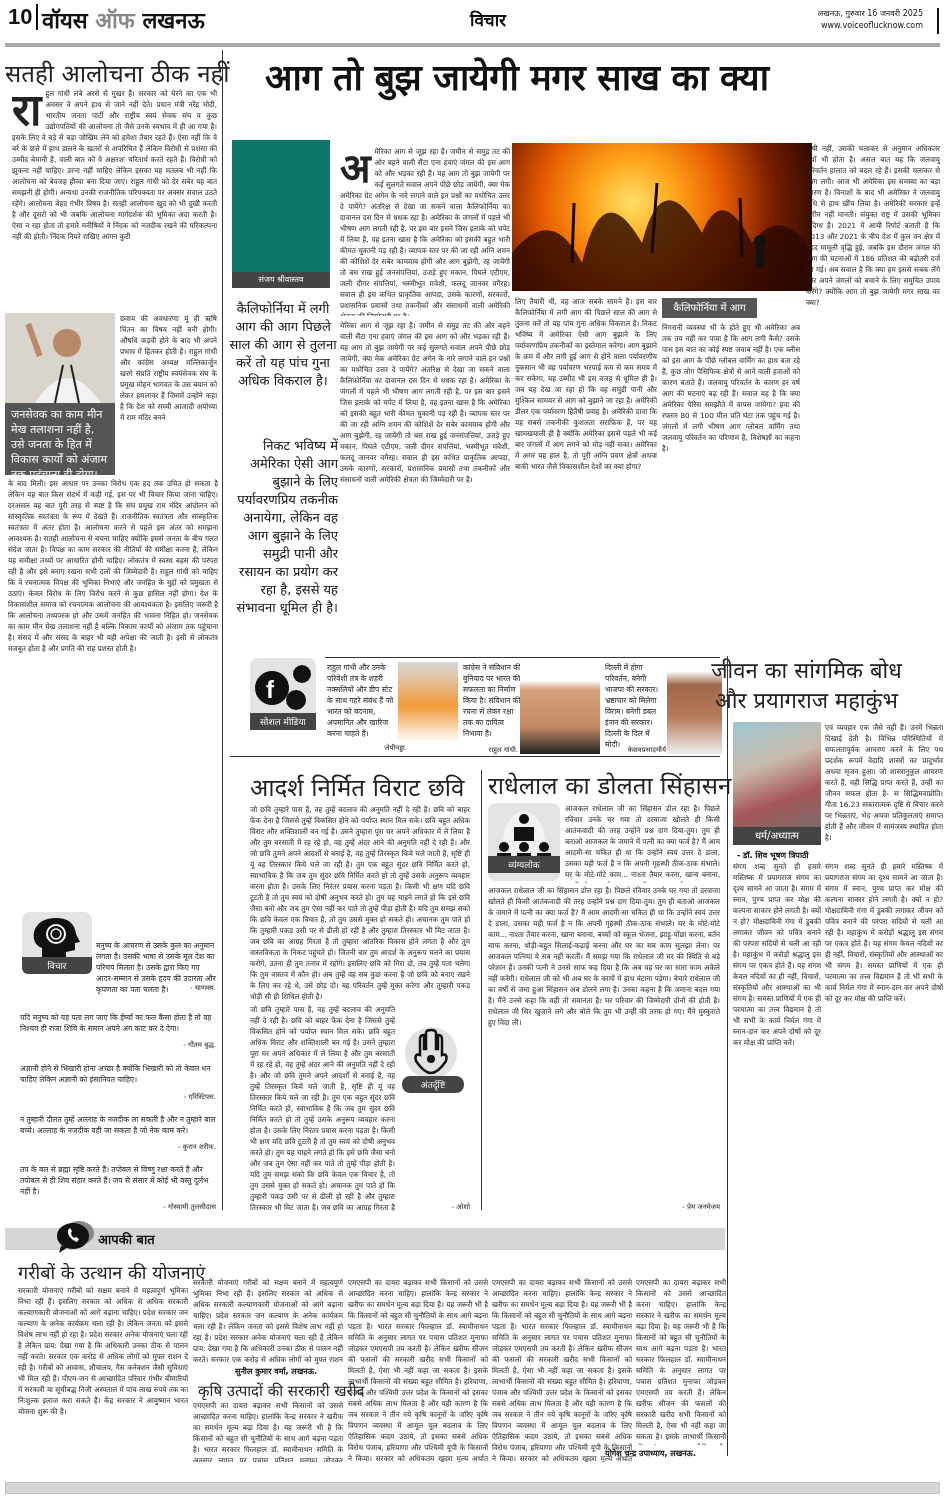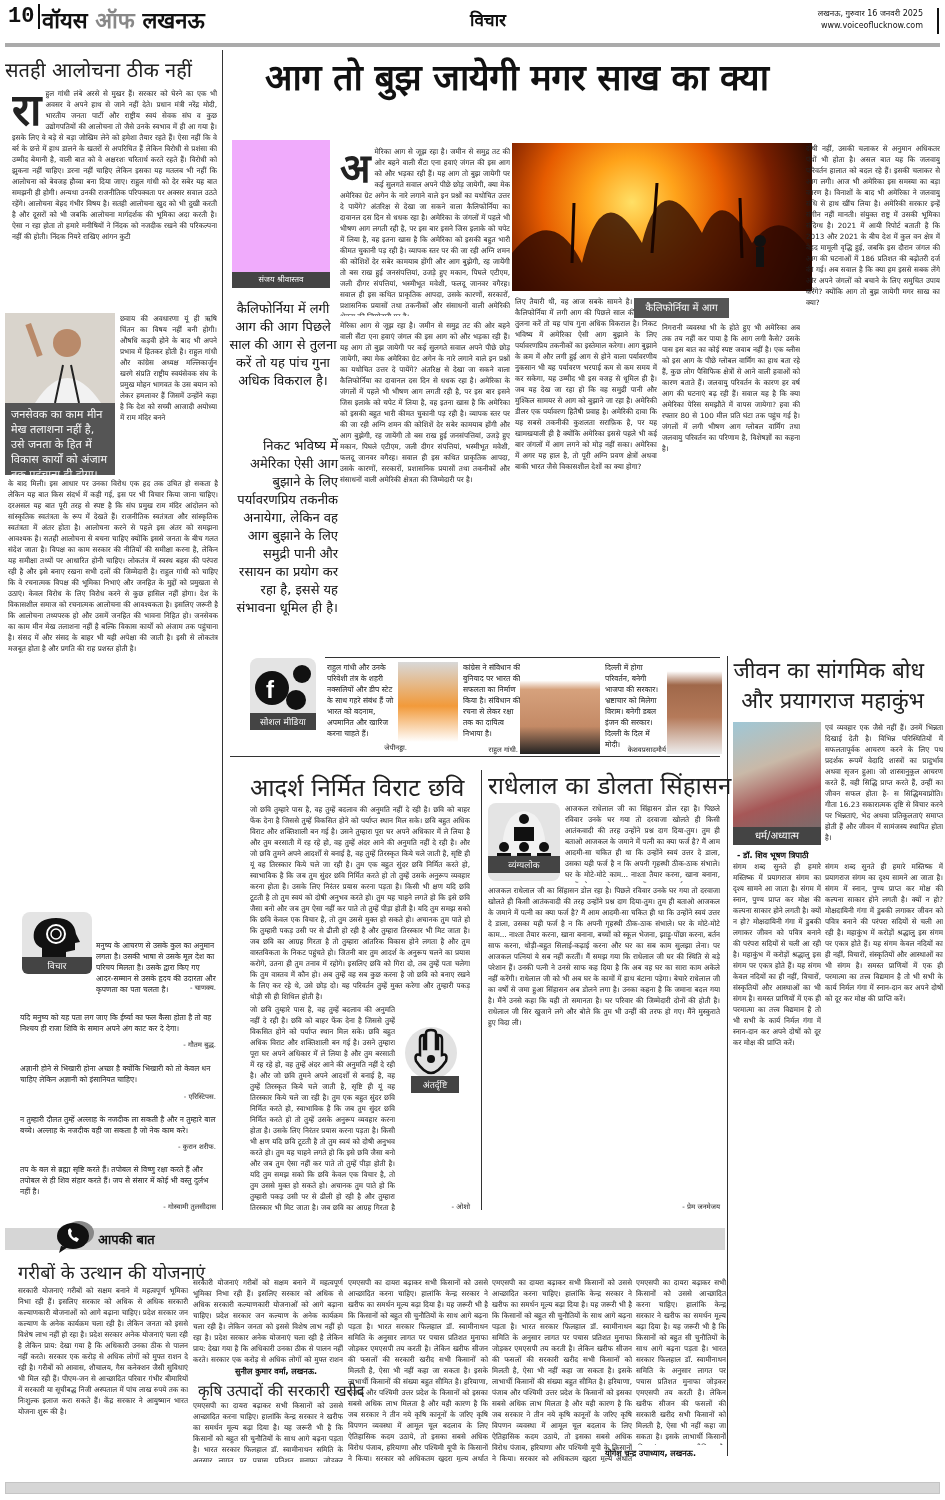--- a/index.html
+++ b/index.html
@@ -1,30 +1,30 @@
 <!DOCTYPE html>
 <html><head>
 <meta charset="utf-8">
 <style>
 *{box-sizing:border-box;margin:0;padding:0}
 body{width:945px;height:1500px;background:#fff;font-family:"DejaVu Sans",sans-serif;color:#111;position:relative;overflow:hidden}
 .abs{position:absolute}
 .masthead{left:0;top:0;width:945px;height:42px}
-.pagenum{left:8px;top:4px;font-size:22px;font-weight:bold;font-family:Liberation Mono, monospace;border-right:2px solid #111;padding-right:4px}
+.pagenum{left:8px;top:4px;font-size:22px;font-weight:bold;font-family:Liberation Sans, sans-serif;border-right:2px solid #111;padding-right:4px}
 .brand{left:42px;top:4px;font-size:22px;font-weight:bold}
 .brand .b1{color:#111}.brand .b2{color:#888}.brand .b3{color:#111}
 .section{left:470px;top:8px;font-size:17px;font-weight:bold}
 .dateline{right:22px;top:8px;font-size:8px;text-align:right;line-height:12px}
 .rule{left:5px;top:43px;width:935px;height:4px;background:#aaa}
 .vline{width:1px;background:#333}
 .hline{height:1px;background:#333}
 .text{font-size:7.2px;line-height:11px;color:#222;text-align:justify;overflow:hidden}
 .head1{font-size:26px;font-weight:normal;color:#222;white-space:nowrap}
 .bighead{left:265px;top:52px;font-size:36px;font-weight:900;letter-spacing:-0.5px;white-space:nowrap}
-.leftHead{left:5px;top:56px;font-size:20px;white-space:nowrap;color:#222}
+.leftHead{left:5px;top:56px;font-size:24px;white-space:nowrap;color:#222}
 .dropcap{font-size:44px;line-height:44px;font-weight:bold;float:left;margin-right:4px}
 .photo{overflow:hidden}
 .fire{background:radial-gradient(circle at 40% 40%,#ffe066 0%,#ffa31a 22%,#e65c00 45%,#7a1f00 70%,#1a0500 100%)}
 .rahul{background:linear-gradient(135deg,#ddd,#aaa 40%,#c7a98a 55%,#555)}
 .caption-box{background:#555;color:#fff;font-size:11px;line-height:15px;padding:4px 6px}
 .pullquote{font-size:13px;line-height:18px;text-align:center;color:#111}
 .label-dark{background:#444;color:#fff;font-size:9px;text-align:center;padding:2px 0}
 .iconbox{background:#e4e4e4;border-radius:8px}
 .quote{font-size:7.5px;line-height:11px;color:#222}
 .attr{font-size:7px;text-align:right;color:#222}
@@ -86,21 +86,21 @@
 <div class="abs attr" style="left:120px;top:1040px;width:96px">- गौतम बुद्ध.</div>
 <div class="abs quote" style="left:20px;top:1063px;width:196px;height:24px">अज्ञानी होने से भिखारी होना अच्छा है क्योंकि भिखारी को तो केवल धन चाहिए लेकिन अज्ञानी को इंसानियत चाहिए।</div>
 <div class="abs attr" style="left:120px;top:1092px;width:96px">- एरिस्टिपस.</div>
 <div class="abs quote" style="left:20px;top:1114px;width:196px;height:24px">न तुम्हारी दौलत तुम्हें अल्लाह के नजदीक ला सकती है और न तुम्हारे बाल बच्चे। अल्लाह के नजदीक वही जा सकता है जो नेक काम करे।</div>
 <div class="abs attr" style="left:120px;top:1142px;width:96px">- कुरान शरीफ.</div>
 <div class="abs quote" style="left:20px;top:1164px;width:196px;height:36px">तप के बल से ब्रह्मा सृष्टि करते हैं। तपोबल से विष्णु रक्षा करते हैं और तपोबल से ही शिव संहार करते हैं। जप से संसार में कोई भी वस्तु दुर्लभ नहीं है।</div>
 <div class="abs attr" style="left:120px;top:1202px;width:96px">- गोस्वामी तुलसीदास</div>
 
 <div class="abs bighead">आग तो बुझ जायेगी मगर साख का क्या</div>
 
-<div class="abs" style="left:232px;top:140px;width:98px;height:148px;background:#f0abfc">
+<div class="abs" style="left:232px;top:140px;width:98px;height:148px;background:#0f766e">
   <div class="abs" style="left:0;bottom:0;width:98px;height:16px;background:#444;color:#fff;font-size:8px;text-align:center;line-height:16px">संजय श्रीवास्तव</div>
 </div>
 
 <div class="abs text" style="left:340px;top:146px;width:170px;height:170px">
   <span class="dropcap" style="font-size:40px">अ</span>
   <span>मेरिका आग से जूझ रहा है। जमीन से समुद्र तट की ओर बहने वाली सैंटा एना हवाएं जंगल की इस आग को और भड़का रही हैं। यह आग तो बुझ जायेगी पर कई सुलगते सवाल अपने पीछे छोड़ जायेगी, क्या मेक अमेरिका ग्रेट अगेन के नारे लगाने वाले इन प्रश्नों का यथोचित उत्तर दे पायेंगे? अंतरिक्ष से देखा जा सकने वाला कैलिफोर्निया का दावानल दस दिन से धधक रहा है। अमेरिका के जंगलों में पहले भी भीषण आग लगती रही है, पर इस बार इसने जिस इलाके को चपेट में लिया है, वह इतना खास है कि अमेरिका को इसकी बहुत भारी कीमत चुकानी पड़ रही है। व्यापक स्तर पर की जा रही अग्नि शमन की कोशिशें देर सबेर कामयाब होंगी और आग बुझेगी, रह जायेंगी तो बस राख हुई जनसंपत्तियां, उजड़े हुए मकान, पिघले एटीएम, जली दीगर संपत्तियां, भस्मीभूत मवेशी, फलदू जानवर वगैरह। सवाल ही इस कथित प्राकृतिक आपदा, उसके कारणों, सरकारों, प्रशासनिक प्रयासों तथा तकनीकों और संसाधनों वाली अमेरिकी क्षेत्रता की जिम्मेदारी पर है।</span>
 </div>
 <div class="abs text" style="left:340px;top:320px;width:170px;height:310px">मेरिका आग से जूझ रहा है। जमीन से समुद्र तट की ओर बहने वाली सैंटा एना हवाएं जंगल की इस आग को और भड़का रही हैं। यह आग तो बुझ जायेगी पर कई सुलगते सवाल अपने पीछे छोड़ जायेगी, क्या मेक अमेरिका ग्रेट अगेन के नारे लगाने वाले इन प्रश्नों का यथोचित उत्तर दे पायेंगे? अंतरिक्ष से देखा जा सकने वाला कैलिफोर्निया का दावानल दस दिन से धधक रहा है। अमेरिका के जंगलों में पहले भी भीषण आग लगती रही है, पर इस बार इसने जिस इलाके को चपेट में लिया है, वह इतना खास है कि अमेरिका को इसकी बहुत भारी कीमत चुकानी पड़ रही है। व्यापक स्तर पर की जा रही अग्नि शमन की कोशिशें देर सबेर कामयाब होंगी और आग बुझेगी, रह जायेंगी तो बस राख हुई जनसंपत्तियां, उजड़े हुए मकान, पिघले एटीएम, जली दीगर संपत्तियां, भस्मीभूत मवेशी, फलदू जानवर वगैरह। सवाल ही इस कथित प्राकृतिक आपदा, उसके कारणों, सरकारों, प्रशासनिक प्रयासों तथा तकनीकों और संसाधनों वाली अमेरिकी क्षेत्रता की जिम्मेदारी पर है।</div>
 
 <div class="abs pullquote" style="left:228px;top:300px;width:110px;height:135px;text-align:center">कैलिफोर्निया में लगी आग की आग पिछले साल की आग से तुलना करें तो यह पांच गुना अधिक विकराल है।</div>
@@ -109,21 +109,21 @@
 <div class="abs photo fire" style="left:512px;top:143px;width:300px;height:148px">
   <svg width="300" height="148">
     <path d="M0 148 L0 110 Q40 60 70 120 Q90 30 130 100 Q150 20 190 90 Q210 40 240 100 Q270 60 300 110 L300 148 Z" fill="#2a0800" opacity="0.8"></path>
     <path d="M60 120 L62 60 M140 110 L145 40 M230 115 L228 55" stroke="#1a0500" stroke-width="3"></path>
     <circle cx="248" cy="98" r="6" fill="#111"></circle>
     <rect x="244" y="104" width="8" height="20" fill="#111"></rect>
   </svg>
 </div>
 
 <div class="abs text" style="left:515px;top:296px;width:142px;height:336px">लिए तैयारी थी, वह आज सबके सामने है। इस बार कैलिफोर्निया में लगी आग की पिछले साल की आग से तुलना करें तो यह पांच गुना अधिक विकराल है। निकट भविष्य में अमेरिका ऐसी आग बुझाने के लिए पर्यावरणप्रिय तकनीकों का इस्तेमाल करेगा। आग बुझाने के क्रम में और लगी हुई आग से होने वाला पर्यावरणीय नुकसान भी यह पर्यावरण भरपाई कम से कम समय में कर सकेगा, यह उम्मीद भी इस वजह से धूमिल ही है। जब यह देख जा रहा हो कि वह समुद्री पानी और मुश्किल सामयर से आग को बुझाने जा रहा है। अमेरिकी डीलर एक पर्यावरण हितैषी प्रवाह है। अमेरिकी दावा कि यह सबसे तकनीकी कुशलता सराफ़िक है, पर यह खामखयाली ही है क्योंकि अमेरिका इससे पहले भी कई बार जंगलों में आग लगने को मोड़ नहीं सका। अमेरिका में अगर यह हाल है, तो पूरी अग्नि प्रवण क्षेत्रों अथवा बाकी भारत जैसे विकासशील देशों का क्या होगा?</div>
-<div class="abs" style="left:634px;top:298px;width:95px;height:20px;background:#555;color:#fff;font-size:10px;text-align:center;line-height:20px">कैलिफोर्निया में आग</div>
+<div class="abs" style="left:662px;top:298px;width:95px;height:20px;background:#555;color:#fff;font-size:10px;text-align:center;line-height:20px">कैलिफोर्निया में आग</div>
 <div class="abs text" style="left:662px;top:322px;width:138px;height:310px">निगरानी व्यवस्था भी के होते हुए भी अमेरिका अब तक तय नहीं कर पाया है कि आग लगी कैसे? उसके पास इस बात का कोई स्पष्ट जवाब नहीं है। एक ब्लीस को इस आग के पीछे ग्लोबल वार्मिंग का हाथ बता रहे हैं, कुछ लोग पैसिफिक क्षेत्रों से आने वाली हवाओं को कारण बताते हैं। जलवायु परिवर्तन के कारण हर वर्ष आग की घटनाएं बढ़ रही हैं। सवाल यह है कि क्या अमेरिका पेरिस समझौते में वापस जायेगा? हवा की रफ्तार 80 से 100 मील प्रति घंटा तक पहुंच गई है। जंगलों में लगी भीषण आग ग्लोबल वार्मिंग तथा जलवायु परिवर्तन का परिणाम है, विशेषज्ञों का कहना है।</div>
 <div class="abs text" style="left:806px;top:143px;width:134px;height:489px">दोषी नहीं, उसकी चलाकर से अनुमान अधिकतर पंथों भी होता है। असल बात यह कि जलवायु परिवर्तन हालात को बदल रहे हैं। इसकी चलाकर से आग लगी। आज भी अमेरिका इस समस्या का बड़ा कारण है। विनाशों के बाद भी अमेरिका ने जलवायु संधि से हाथ खींच लिया है। अमेरिकी सरकार इन्हें संगीन नहीं मानती। संयुक्त राष्ट्र में उसकी भूमिका संदिग्ध है। 2021 में आयी रिपोर्ट बताती है कि 2013 और 2021 के बीच देश में कुल वन क्षेत्र में बेहद मामूली वृद्धि हुई, जबकि इस दौरान जंगल की आग की घटनाओं में 186 प्रतिशत की बढ़ोतरी दर्ज की गई। अब सवाल है कि क्या हम इससे सबक लेंगे और अपने जंगलों को बचाने के लिए समुचित उपाय करेंगे? क्योंकि आग तो बुझ जायेगी मगर साख का क्या?</div>
 
 <div class="abs hline" style="left:325px;top:657px;width:395px"></div>
 <div class="abs hline" style="left:230px;top:756px;width:490px"></div>
 <div class="abs iconbox" style="left:250px;top:658px;width:66px;height:72px">
   <svg width="66" height="56">
     <circle cx="22" cy="30" r="17" fill="#111"></circle>
     <text x="16" y="40" fill="#fff" font-size="24" font-weight="bold" font-family="Liberation Sans, sans-serif">f</text>
     <circle cx="52" cy="16" r="9" fill="#111"></circle>
@@ -134,21 +134,21 @@
 <div class="abs quote" style="left:327px;top:662px;width:70px;height:88px">राहुल गांधी और उनके परिवेशी तंत्र के शहरी नक्सलियों और डीप स्टेट के साथ गहरे संबंध हैं जो भारत को बदनाम, अपमानित और खारिज करना चाहते हैं।</div>
 <div class="abs attr" style="left:347px;top:743px;width:60px">जेपीनड्डा.</div>
 <div class="abs" style="left:398px;top:662px;width:60px;height:80px;background:linear-gradient(#d8d8d8,#f29a3a 55%,#fff)"></div>
 <div class="abs quote" style="left:463px;top:662px;width:60px;height:80px">कांग्रेस ने संविधान की बुनियाद पर भारत की सफलता का निर्माण किया है। संविधान की रचना से लेकर रक्षा तक का दायित्व निभाया है।</div>
 <div class="abs attr" style="left:460px;top:745px;width:58px">राहुल गांधी.</div>
 <div class="abs" style="left:520px;top:662px;width:80px;height:92px;background:linear-gradient(#fff 20%,#d6a17c 30%,#c48a66 70%,#222)"></div>
 <div class="abs quote" style="left:605px;top:662px;width:62px;height:80px">दिल्ली में होगा परिवर्तन, बनेगी भाजपा की सरकार। भ्रष्टाचार को मिलेगा विराम। बनेगी डबल इंजन की सरकार। दिल्ली के दिल में मोदी।</div>
 <div class="abs attr" style="left:600px;top:745px;width:66px">केशवप्रसादमौर्य</div>
 <div class="abs" style="left:667px;top:662px;width:55px;height:92px;background:linear-gradient(#fff 10%,#a0684a 25%,#b57a5a 60%,#eee)"></div>
 
-<div class="abs" style="left:719px;top:656px;width:205px;font-size:22px;line-height:30px;text-align:right;color:#222">
+<div class="abs" style="left:704px;top:656px;width:205px;font-size:22px;line-height:30px;text-align:center;color:#222">
   <div>जीवन का सांगमिक बोध</div>
   <div>और प्रयागराज महाकुंभ</div>
 </div>
 <div class="abs" style="left:733px;top:722px;width:88px;height:105px;background:linear-gradient(160deg,#9fc7d6,#c9b9a8 40%,#a65757 70%,#7b6b6b)"></div>
 <div class="abs label-dark" style="left:733px;top:827px;width:88px;height:18px;font-size:10px;line-height:14px">धर्म/अध्यात्म</div>
 <div class="abs text" style="left:825px;top:722px;width:118px;height:138px">एवं व्यवहार एक जैसे नहीं हैं। उनमें भिन्नता दिखाई देती है। विभिन्न परिस्थितियों में सफलतापूर्वक आचरण करने के लिए पथ प्रदर्शक रूपमें वेदादि शास्त्रों का प्रादुर्भाव अथवा सृजन हुआ। जो शास्त्रानुकूल आचरण करते हैं, वही सिद्धि प्राप्त करते हैं, उन्हीं का जीवन सफल होता है- स सिद्धिमवाप्नोति। गीता 16.23 सकारात्मक दृष्टि से विचार करने पर भिन्नताएं, भेद अथवा प्रतिकूलताएं समाप्त होती हैं और जीवन में सामंजस्य स्थापित होता है।</div>
 <div class="abs bold" style="left:737px;top:849px;font-size:8px">- डॉ. शिव भूषण त्रिपाठी</div>
 <div class="abs text" style="left:733px;top:861px;width:88px;height:590px">संगम शब्द सुनते ही हमारे मस्तिष्क में प्रयागराज संगम का दृश्य सामने आ जाता है। संगम में स्नान, पुण्य प्राप्त कर मोक्ष की कल्पना साकार होने लगती है। क्यों न हो? मोक्षदायिनी गंगा में डुबकी लगाकर जीवन को पवित्र बनाने की परंपरा सदियों से चली आ रही है। महाकुंभ में करोड़ों श्रद्धालु इस संगम पर एकत्र होते हैं। यह संगम केवल नदियों का ही नहीं, विचारों, संस्कृतियों और आस्थाओं का भी संगम है। समस्त प्राणियों में एक ही परमात्मा का तत्त्व विद्यमान है तो भी सभी के कार्य निर्मल गंगा में स्नान-दान कर अपने दोषों को दूर कर मोक्ष की प्राप्ति करें।</div>
 <div class="abs text" style="left:825px;top:861px;width:118px;height:590px">संगम शब्द सुनते ही हमारे मस्तिष्क में प्रयागराज संगम का दृश्य सामने आ जाता है। संगम में स्नान, पुण्य प्राप्त कर मोक्ष की कल्पना साकार होने लगती है। क्यों न हो? मोक्षदायिनी गंगा में डुबकी लगाकर जीवन को पवित्र बनाने की परंपरा सदियों से चली आ रही है। महाकुंभ में करोड़ों श्रद्धालु इस संगम पर एकत्र होते हैं। यह संगम केवल नदियों का ही नहीं, विचारों, संस्कृतियों और आस्थाओं का भी संगम है। समस्त प्राणियों में एक ही परमात्मा का तत्त्व विद्यमान है तो भी सभी के कार्य निर्मल गंगा में स्नान-दान कर अपने दोषों को दूर कर मोक्ष की प्राप्ति करें।</div>
 <div class="abs vline" style="left:727px;top:656px;height:800px"></div>
@@ -156,21 +156,21 @@
 <div class="abs head1" style="left:250px;top:770px;font-size:24px">आदर्श निर्मित विराट छवि</div>
 <div class="abs text" style="left:250px;top:804px;width:220px;height:200px">जो छवि तुम्हारे पास है, वह तुम्हें बदलाव की अनुमति नहीं दे रही है। छवि को बाहर फेंक देना है जिससे तुम्हें विकसित होने को पर्याप्त स्थान मिल सके। छवि बहुत अधिक विराट और शक्तिशाली बन गई है। उसने तुम्हारा पूरा घर अपने अधिकार में ले लिया है और तुम बरसाती में रह रहे हो, वह तुम्हें अंदर आने की अनुमति नहीं दे रही है। और जो छवि तुमने अपने आदर्शों से बनाई है, वह तुम्हें तिरस्कृत किये चले जाती है, सृष्टि ही यूं वह तिरस्कार किये चले जा रही है। तुम एक बहुत सुंदर छवि निर्मित करते हो, स्वाभाविक है कि जब तुम सुंदर छवि निर्मित करते हो तो तुम्हें उसके अनुरूप व्यवहार करना होता है। उसके लिए निरंतर प्रयास करना पड़ता है। किसी भी क्षण यदि छवि टूटती है तो तुम स्वयं को दोषी अनुभव करते हो। तुम यह चाहने लगते हो कि इसे छवि जैसा बनो और जब तुम ऐसा नहीं कर पाते तो तुम्हें पीड़ा होती है। यदि तुम समझ सको कि छवि केवल एक विचार है, तो तुम उससे मुक्त हो सकते हो। अचानक तुम पाते हो कि तुम्हारी पकड़ उसी पर से ढीली हो रही है और तुम्हारा तिरस्कार भी मिट जाता है। जब छवि का आग्रह गिरता है तो तुम्हारा आंतरिक विकास होने लगता है और तुम वास्तविकता के निकट पहुंचते हो। जितनी बार तुम आदर्श के अनुरूप चलने का प्रयास करोगे, उतना ही तुम तनाव में रहोगे। इसलिए छवि को गिरा दो, तब तुम्हें पता चलेगा कि तुम वास्तव में कौन हो। अब तुम्हें वह सब कुछ करना है जो छवि को बनाए रखने के लिए कर रहे थे, उसे छोड़ दो। यह परिवर्तन तुम्हें मुक्त करेगा और तुम्हारी पकड़ थोड़ी सी ही शिथिल होती है।</div>
 <div class="abs text" style="left:250px;top:1004px;width:145px;height:210px">जो छवि तुम्हारे पास है, वह तुम्हें बदलाव की अनुमति नहीं दे रही है। छवि को बाहर फेंक देना है जिससे तुम्हें विकसित होने को पर्याप्त स्थान मिल सके। छवि बहुत अधिक विराट और शक्तिशाली बन गई है। उसने तुम्हारा पूरा घर अपने अधिकार में ले लिया है और तुम बरसाती में रह रहे हो, वह तुम्हें अंदर आने की अनुमति नहीं दे रही है। और जो छवि तुमने अपने आदर्शों से बनाई है, वह तुम्हें तिरस्कृत किये चले जाती है, सृष्टि ही यूं वह तिरस्कार किये चले जा रही है। तुम एक बहुत सुंदर छवि निर्मित करते हो, स्वाभाविक है कि जब तुम सुंदर छवि निर्मित करते हो तो तुम्हें उसके अनुरूप व्यवहार करना होता है। उसके लिए निरंतर प्रयास करना पड़ता है। किसी भी क्षण यदि छवि टूटती है तो तुम स्वयं को दोषी अनुभव करते हो। तुम यह चाहने लगते हो कि इसे छवि जैसा बनो और जब तुम ऐसा नहीं कर पाते तो तुम्हें पीड़ा होती है। यदि तुम समझ सको कि छवि केवल एक विचार है, तो तुम उससे मुक्त हो सकते हो। अचानक तुम पाते हो कि तुम्हारी पकड़ उसी पर से ढीली हो रही है और तुम्हारा तिरस्कार भी मिट जाता है। जब छवि का आग्रह गिरता है तो तुम्हारा आंतरिक विकास होने लगता है और तुम वास्तविकता के निकट पहुंचते हो। जितनी बार तुम आदर्श के अनुरूप चलने का प्रयास करोगे, उतना ही तुम तनाव में रहोगे। इसलिए छवि को गिरा दो, तब तुम्हें पता चलेगा कि तुम वास्तव में कौन हो। अब तुम्हें वह सब कुछ करना है जो छवि को बनाए रखने के लिए कर रहे थे, उसे छोड़ दो। यह परिवर्तन तुम्हें मुक्त करेगा और तुम्हारी पकड़ थोड़ी सी ही शिथिल होती है।</div>
 <div class="abs text" style="left:395px;top:1000px;width:80px;height:10px"></div>
 <div class="abs" style="left:398px;top:1025px;width:66px;height:68px">
   <svg width="66" height="54">
     <circle cx="33" cy="28" r="26" fill="#e2e2e2"></circle>
     <path d="M22 30 L22 14 Q22 10 26 10 L26 24 L28 24 L28 8 Q28 5 33 5 Q38 5 38 8 L38 24 L40 24 L40 10 Q44 10 44 14 L44 30 Q50 28 48 36 Q40 48 33 48 Q26 48 18 36 Q16 28 22 30 Z" fill="none" stroke="#111" stroke-width="2.5"></path>
     <circle cx="33" cy="34" r="4" fill="#111"></circle>
   </svg>
-  <div class="label-dark abs" style="left:13px;bottom:0;width:48px;border-radius:0">अंतर्दृष्टि</div>
+  <div class="label-dark abs" style="left:4px;bottom:0;width:62px;border-radius:8px">अंतर्दृष्टि</div>
 </div>
 <div class="abs attr" style="left:430px;top:1202px;width:40px">- ओशो</div>
 <div class="abs vline" style="left:481px;top:770px;height:440px"></div>
 
 <div class="abs head1" style="left:488px;top:768px;font-size:24px;font-weight:normal">राधेलाल का डोलता सिंहासन</div>
 <div class="abs iconbox" style="left:488px;top:803px;width:72px;height:78px">
   <svg width="72" height="62">
     <path d="M14 52 Q14 10 36 8 Q58 10 58 52 Z" fill="#f2f2f2"></path>
     <circle cx="36" cy="16" r="5" fill="#111"></circle>
     <rect x="26" y="24" width="20" height="14" fill="#111"></rect>

